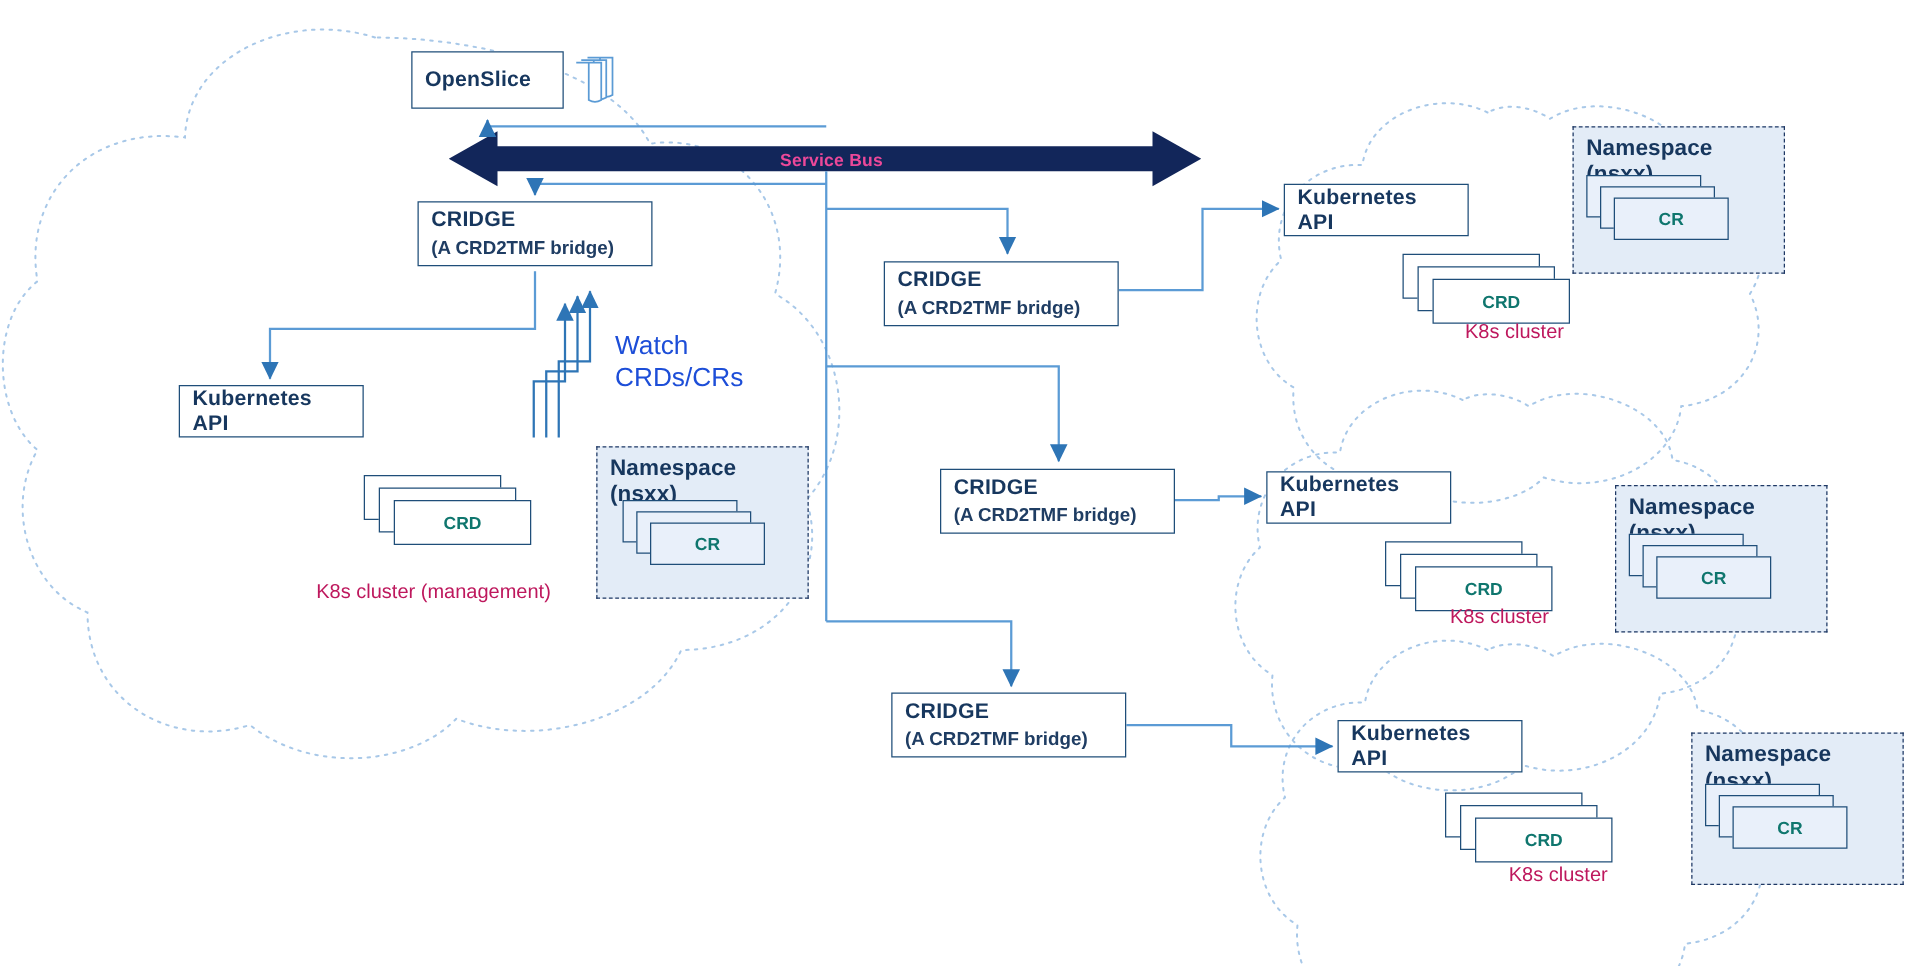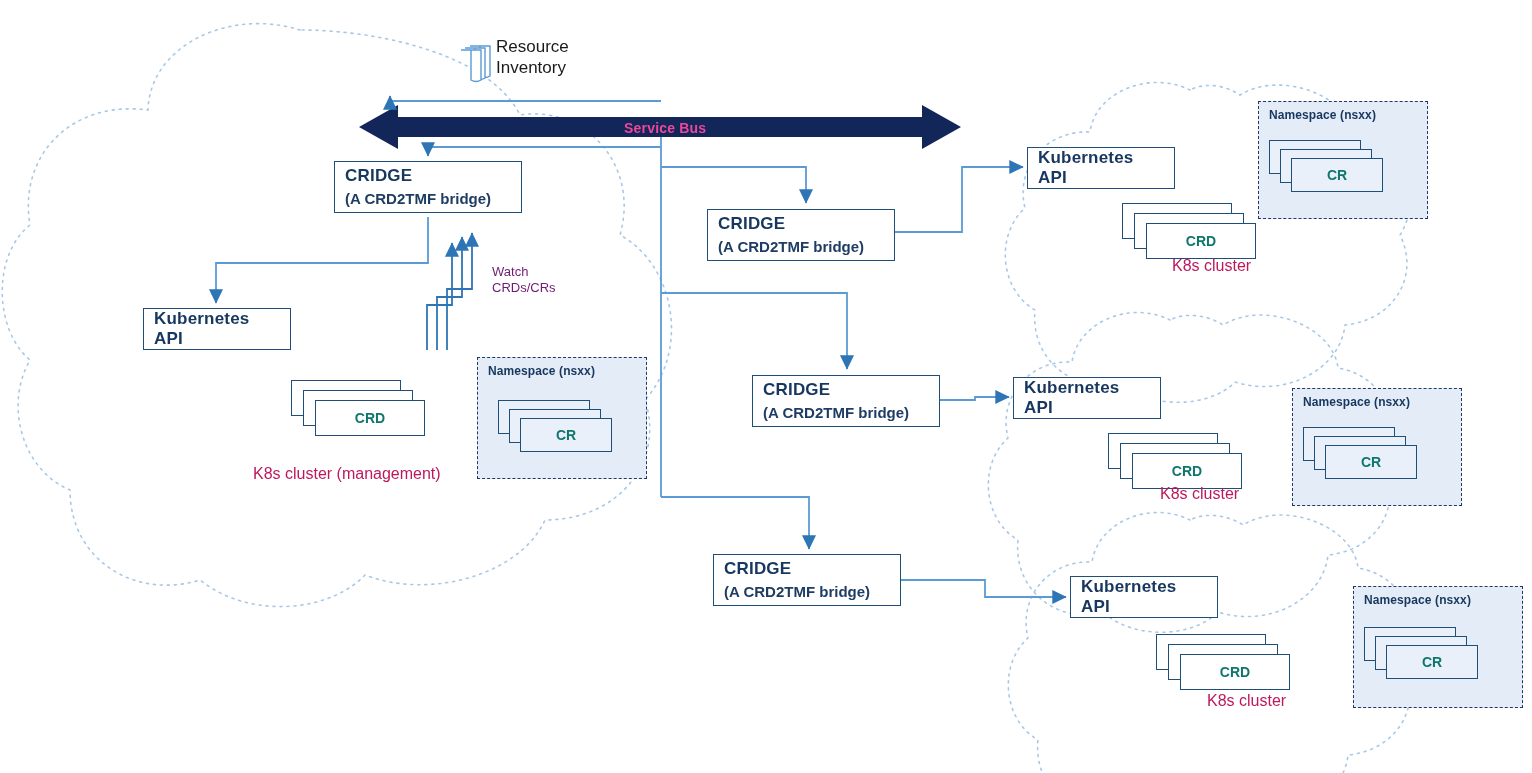--- a/index.html
+++ b/index.html
@@ -23,21 +23,21 @@
   .box.center{align-items:flex-start;}
   .box.mid{justify-content:center;}
 
   
   .ns{
     border:1.5px dashed #1f3864;
     background:#e3ecf7;
     padding:6px 0 0 10px;
     box-sizing:border-box;
   }
-  .ns-label{font-weight:bold;font-size:12px;color:#17375e;letter-spacing:.1px;}
+  .ns-label{font-weight:bold;font-size:18px;color:#17375e;letter-spacing:.1px;}
 
   
   .stack{position:absolute;}
   .card{
     position:absolute;
     border:1.5px solid #1f4e79;
     box-sizing:border-box;
     display:flex;align-items:center;justify-content:center;
     font-weight:bold;font-size:14px;color:#0f766e;
   }
@@ -45,21 +45,21 @@
   .card.tint{background:#e9f0fa;}
 
   .caption{position:absolute;font-size:16px;color:#be185d;white-space:nowrap;}
 
   
   .bus-label{
     position:absolute;color:#ec4899;font-size:14px;font-weight:bold;
     letter-spacing:.2px;
   }
 
-  .wtext{position:absolute;font-size:13px;color:#701a75;line-height:1.25;white-space:nowrap;}
+  .wtext{position:absolute;font-size:21px;color:#1d4ed8;line-height:1.25;white-space:nowrap;}
 </style>
 </head>
 <body>
 
 <div id="stage">
 
   <svg id="clouds" viewBox="0 0 1532 773" xmlns="http://www.w3.org/2000/svg">
     <g fill="none" stroke="#a8c8e8" stroke-width="1.6" stroke-dasharray="2 5" stroke-linecap="round">
 
       <path d="
@@ -172,34 +172,33 @@
 
     <g stroke="#5b9bd5" stroke-width="1.8" fill="none">
       <path d="M 940 400 L 975 400 L 975 397 L 1009 397" marker-end="url(#ahL)"></path>
     </g>
 
     <g stroke="#5b9bd5" stroke-width="1.8" fill="none">
       <path d="M 901 580 L 985 580 L 985 597 L 1066 597" marker-end="url(#ahL)"></path>
     </g>
   </svg>
 
+  <div class="node box mid" style="left:329px;top:41px;width:122px;height:46px;">
+    <span class="t1">OpenSlice</span>
+  </div>
 
   <div class="node" style="left:458px;top:43px;width:40px;height:44px;">
     <svg viewBox="0 0 40 44" width="40" height="44" xmlns="http://www.w3.org/2000/svg">
       <g fill="#ffffff" stroke="#5b9bd5" stroke-width="1.4">
         <path d="M12 3 h20 v30 q-5 3 -10 0 v-30 z"></path>
         <path d="M7 5 h20 v30 q-5 3 -10 0 v-30 z"></path>
         <path d="M3 7 h20 v30 q-5 3 -10 0 v-30 z"></path>
       </g>
     </svg>
   </div>
-  <div class="node" style="left:496px;top:37px;width:150px;height:50px;color:#1b1b1b;font-size:17px;line-height:1.22;">
-    <div>Resource</div>
-    <div>Inventory</div>
-  </div>
 
   <div class="bus-label" style="left:624px;top:120px;">Service Bus</div>
 
   <div class="node box center" style="left:334px;top:161px;width:188px;height:52px;">
     <span class="t1">CRIDGE</span>
     <span class="t2">(A CRD2TMF bridge)</span>
   </div>
 
   <div class="node box center" style="left:707px;top:209px;width:188px;height:52px;">
     <span class="t1">CRIDGE</span>

